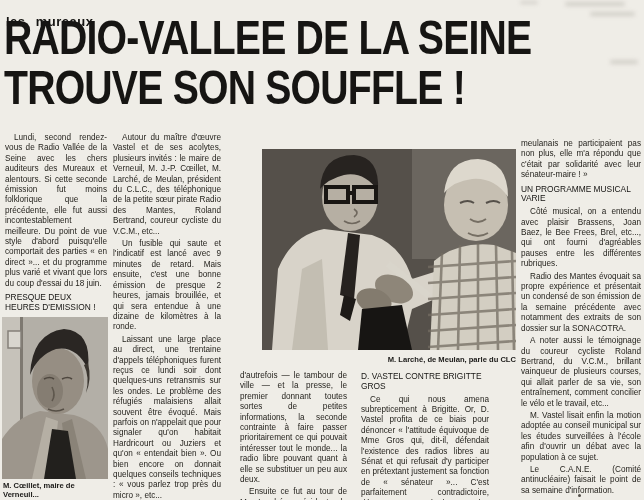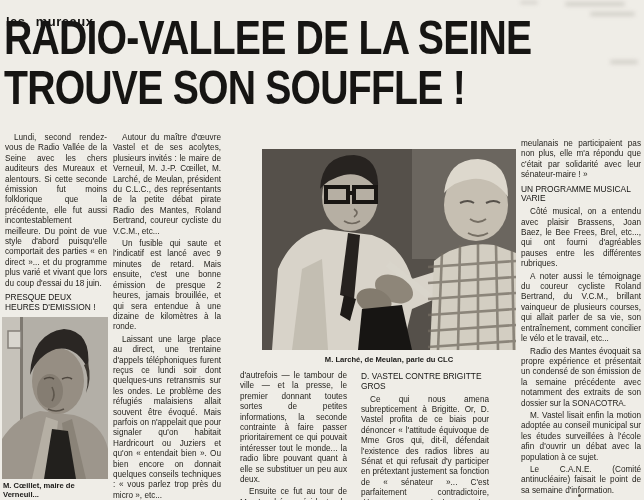--- a/index.html
+++ b/index.html
@@ -29,21 +29,21 @@
   .col p.noindent{text-indent:0;}
   .col h3{
     margin:4px 0 3px 0;font-size:8.4px;line-height:9.8px;
     font-weight:normal;color:#161513;text-align:left;text-indent:0;
   }
   .photo{position:absolute;overflow:hidden;background:#a7a29a;box-shadow:0 0 0 1px #8f8a82 inset;}
   .photo svg{display:block;}
   .caption{
     position:absolute;font-size:7.6px;line-height:9px;font-weight:bold;color:#1b1a18;
   }
-  .caption.center{text-align:center;}
+  .caption.center{text-align:right;}
   .endmark{position:absolute;left:578px;top:494px;width:3px;height:3px;background:#55524c;border-radius:50%;}
 </style>
 </head>
 <body>
 
 <div class="page">
 
   <div class="smudge" style="left:565px;top:2px;width:60px;height:4px;"></div>
   <div class="smudge" style="left:590px;top:12px;width:45px;height:4px;"></div>
   <div class="smudge" style="left:520px;top:1px;width:18px;height:3px;"></div>
@@ -82,21 +82,21 @@
       <path d="M42,62 q6,-3 10,0 M60,62 q6,-3 10,0" stroke="#4e473f" stroke-width="1.6" fill="none"></path>
       <path d="M46,92 q8,4 16,0" stroke="#564f46" stroke-width="1.5" fill="none"></path>
     </svg>
   </div>
   <div class="caption" style="left:3px;top:481px;width:108px;">
     <span>M. Cœillet, maire de Verneuil...</span><br>
     <span>à défaut du maire des Mureaux !</span>
   </div>
 
   <div class="col" style="left:113px;top:133px;width:108px;height:367px;">
-    <p>Autour du maître d'œuvre Vastel et de ses acolytes, plusieurs invités : le maire de Verneuil, M. J.-P. Cœillet, M. Larché, de Meulan, président du C.L.C., des représentants de la petite débat pirate Radio des Mantes, Roland Bertrand, coureur cycliste du V.C.M., etc...</p>
+    <p>Autour du maître d'œuvre Vastel et de ses acolytes, plusieurs invités : le maire de Verneuil, M. J.-P. Cœillet, M. Larché, de Meulan, président du C.L.C., des téléphonique de la petite sœur pirate Radio des Mantes, Roland Bertrand, coureur cycliste du V.C.M., etc...</p>
     <p>Un fusible qui saute et l'indicatif est lancé avec 9 minutes de retard. Mais ensuite, c'est une bonne émission de presque 2 heures, jamais brouillée, et qui sera entendue à une dizaine de kilomètres à la ronde.</p>
     <p>Laissant une large place au direct, une trentaine d'appels téléphoniques furent reçus ce lundi soir dont quelques-uns retransmis sur les ondes. Le problème des réfugiés malaisiens allait souvent être évoqué. Mais parfois on n'appelait que pour signaler qu'on habitait Hardricourt ou Juziers et qu'on « entendait bien ». Ou bien encore on donnait quelques conseils techniques : « vous parlez trop près du micro », etc...</p>
 
   </div>
 
   <div class="photo" style="left:262px;top:149px;width:254px;height:201px;">
     <svg width="254" height="201" viewBox="0 0 254 201">
       <rect x="0" y="0" width="254" height="201" fill="#55504a"></rect>
       <rect x="150" y="0" width="104" height="110" fill="#6b6possible"></rect>
       <rect x="150" y="0" width="104" height="110" fill="#6b665f"></rect>
@@ -152,21 +152,21 @@
 
   <div class="col" style="left:341px;top:368px;width:128px;height:132px;margin-left:20px;">
     <h3>D. VASTEL CONTRE BRIGITTE GROS</h3>
     <p>Ce qui nous amena subrepticement à Brigitte. Or, D. Vastel profita de ce biais pour dénoncer « l'attitude équivoque de Mme Gros qui, dit-il, défendait l'existence des radios libres au Sénat et qui refusait d'y participer en prétextant justement sa fonction de « sénateur »... C'est parfaitement contradictoire, dénonce D. Vastel, d'autant plus que lorsque je lui ai demandé pourquoi les autres conseillers</p>
   </div>
 
   <div class="col" style="left:521px;top:139px;width:120px;height:360px;">
     <p class="noindent">meulanais ne participaient pas non plus, elle m'a répondu que c'était par solidarité avec leur sénateur-maire ! »</p>
     <h3>UN PROGRAMME MUSICAL VARIE</h3>
     <p>Côté musical, on a entendu avec plaisir Brassens, Joan Baez, le Bee Frees, Brel, etc..., qui ont fourni d'agréables pauses entre les différentes rubriques.</p>
+    <p>Radio des Mantes évoquait sa propre expérience et présentait un condensé de son émission de la semaine précédente avec notamment des extraits de son dossier sur la SONACOTRA.</p>
     <p>A noter aussi le témoignage du coureur cycliste Roland Bertrand, du V.C.M., brillant vainqueur de plusieurs courses, qui allait parler de sa vie, son entraînement, comment concilier le vélo et le travail, etc...</p>
-    <p>Radio des Mantes évoquait sa propre expérience et présentait un condensé de son émission de la semaine précédente avec notamment des extraits de son dossier sur la SONACOTRA.</p>
     <p>M. Vastel lisait enfin la motion adoptée au conseil municipal sur les études surveillées à l'école afin d'ouvrir un débat avec la population à ce sujet.</p>
     <p>Le C.A.N.E. (Comité antinucléaire) faisait le point de sa semaine d'information.</p>
 
   </div>
 
   <div class="endmark"></div>
 </div>
 
 </body></html>

